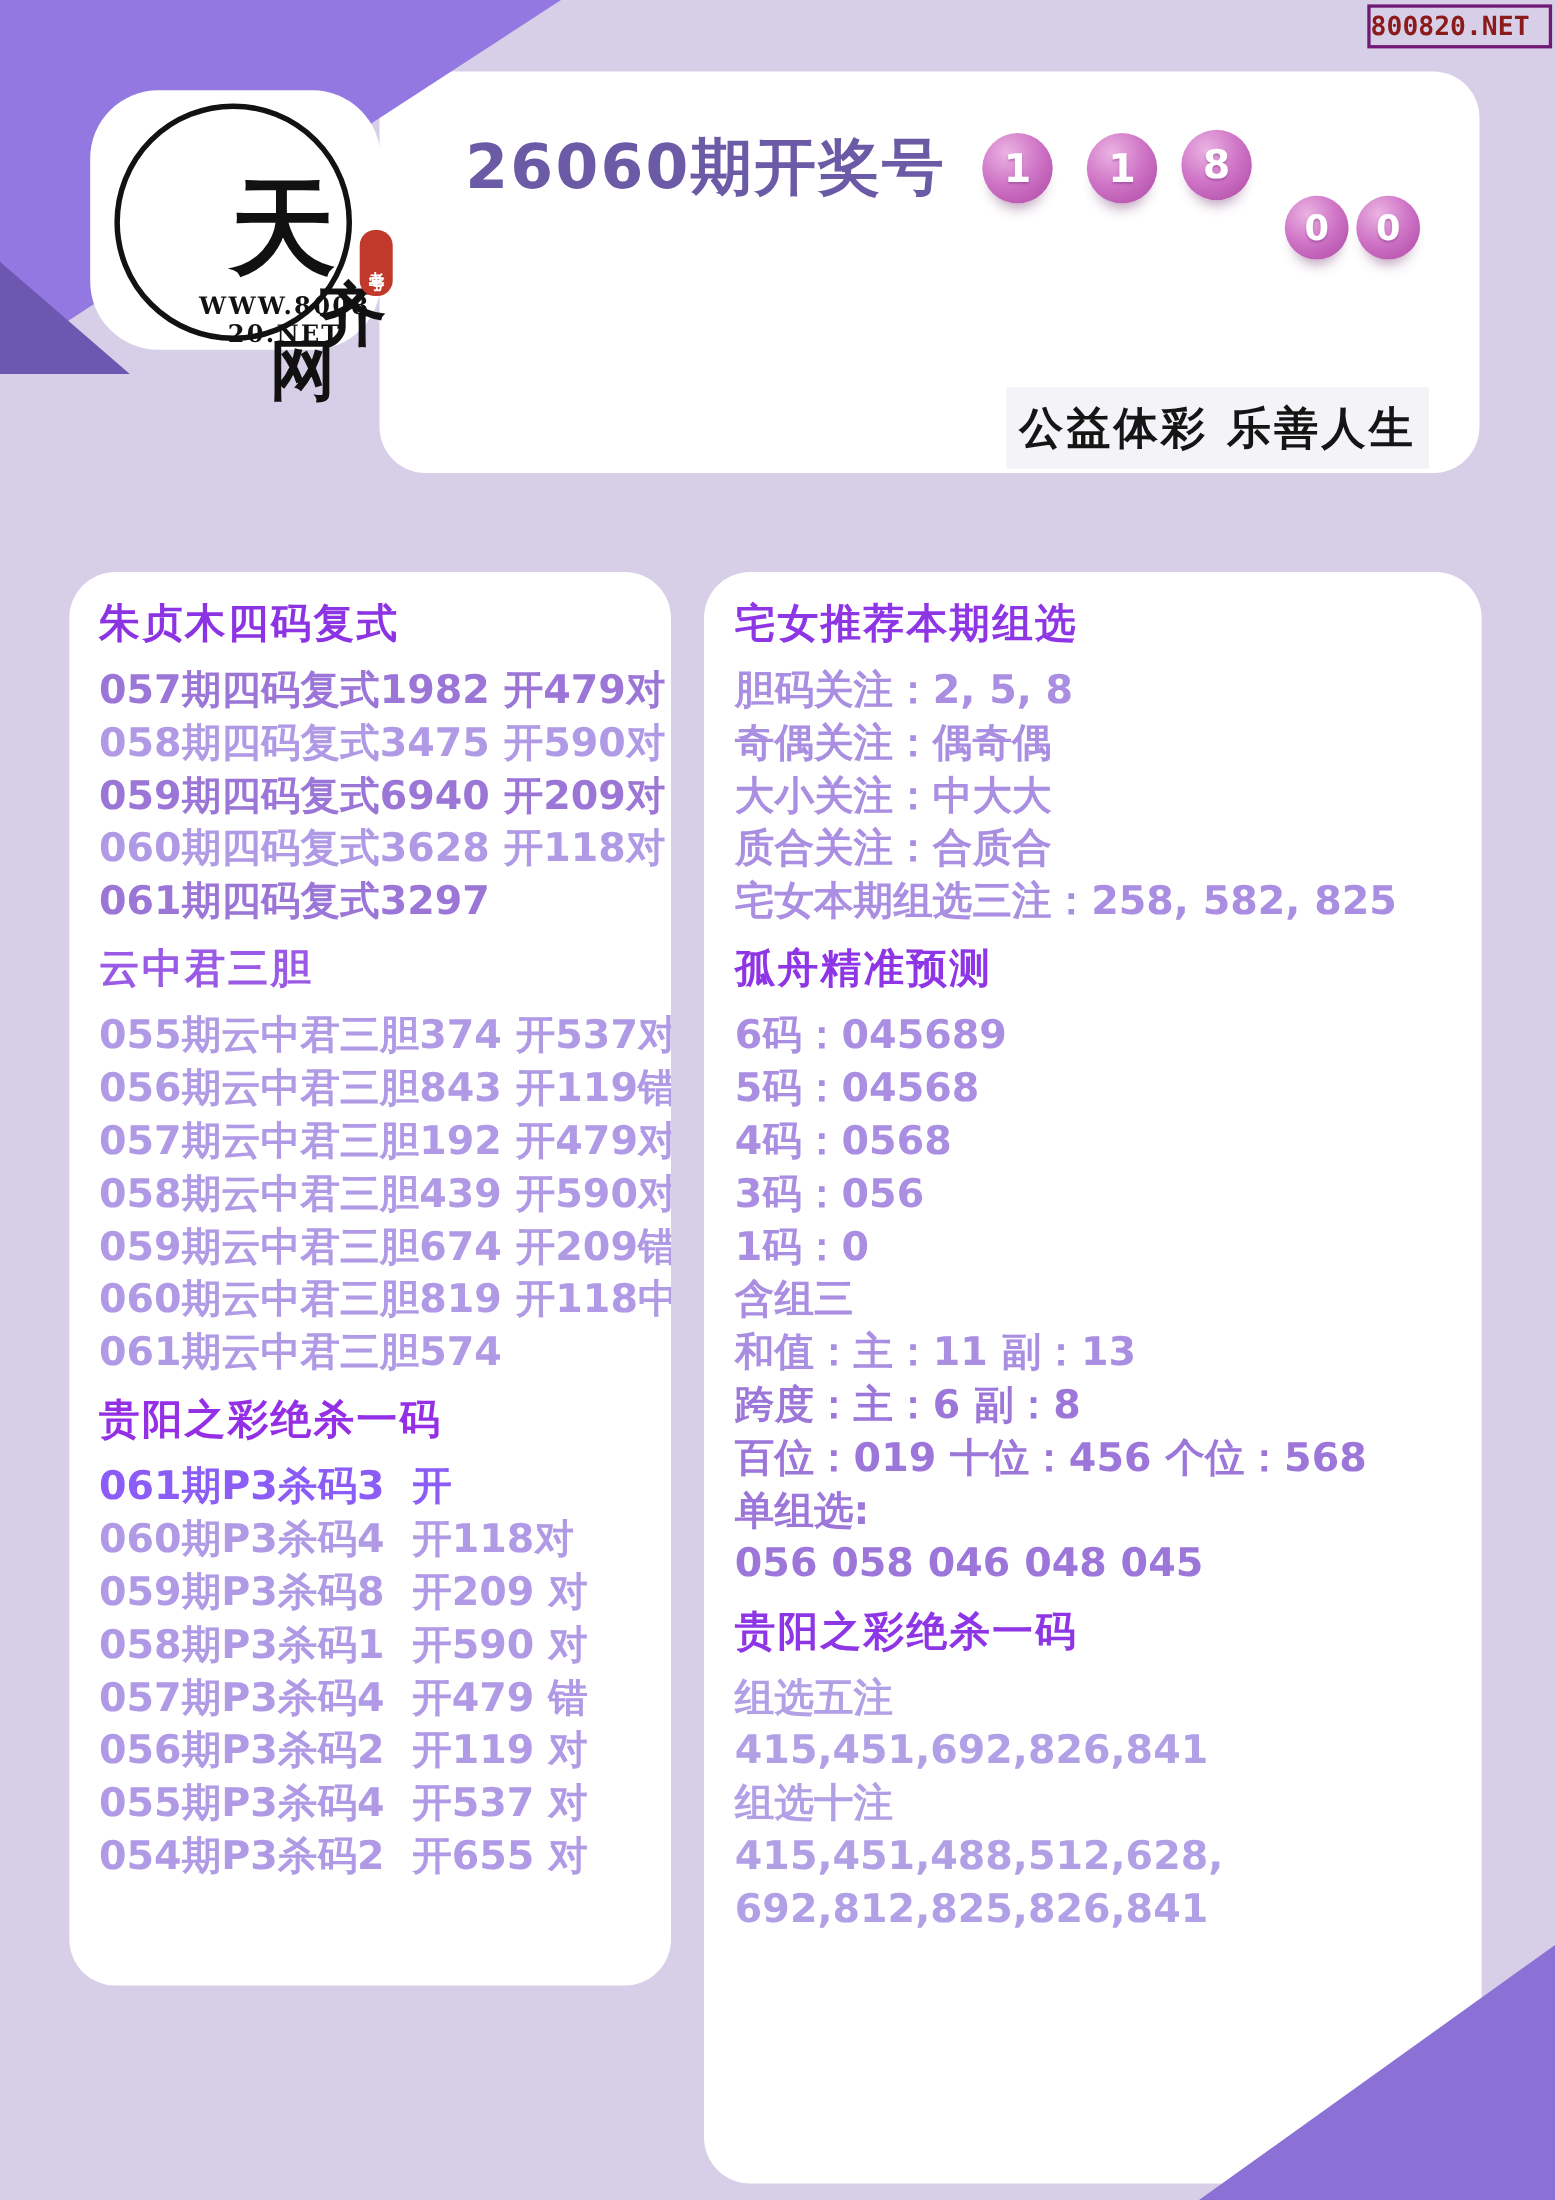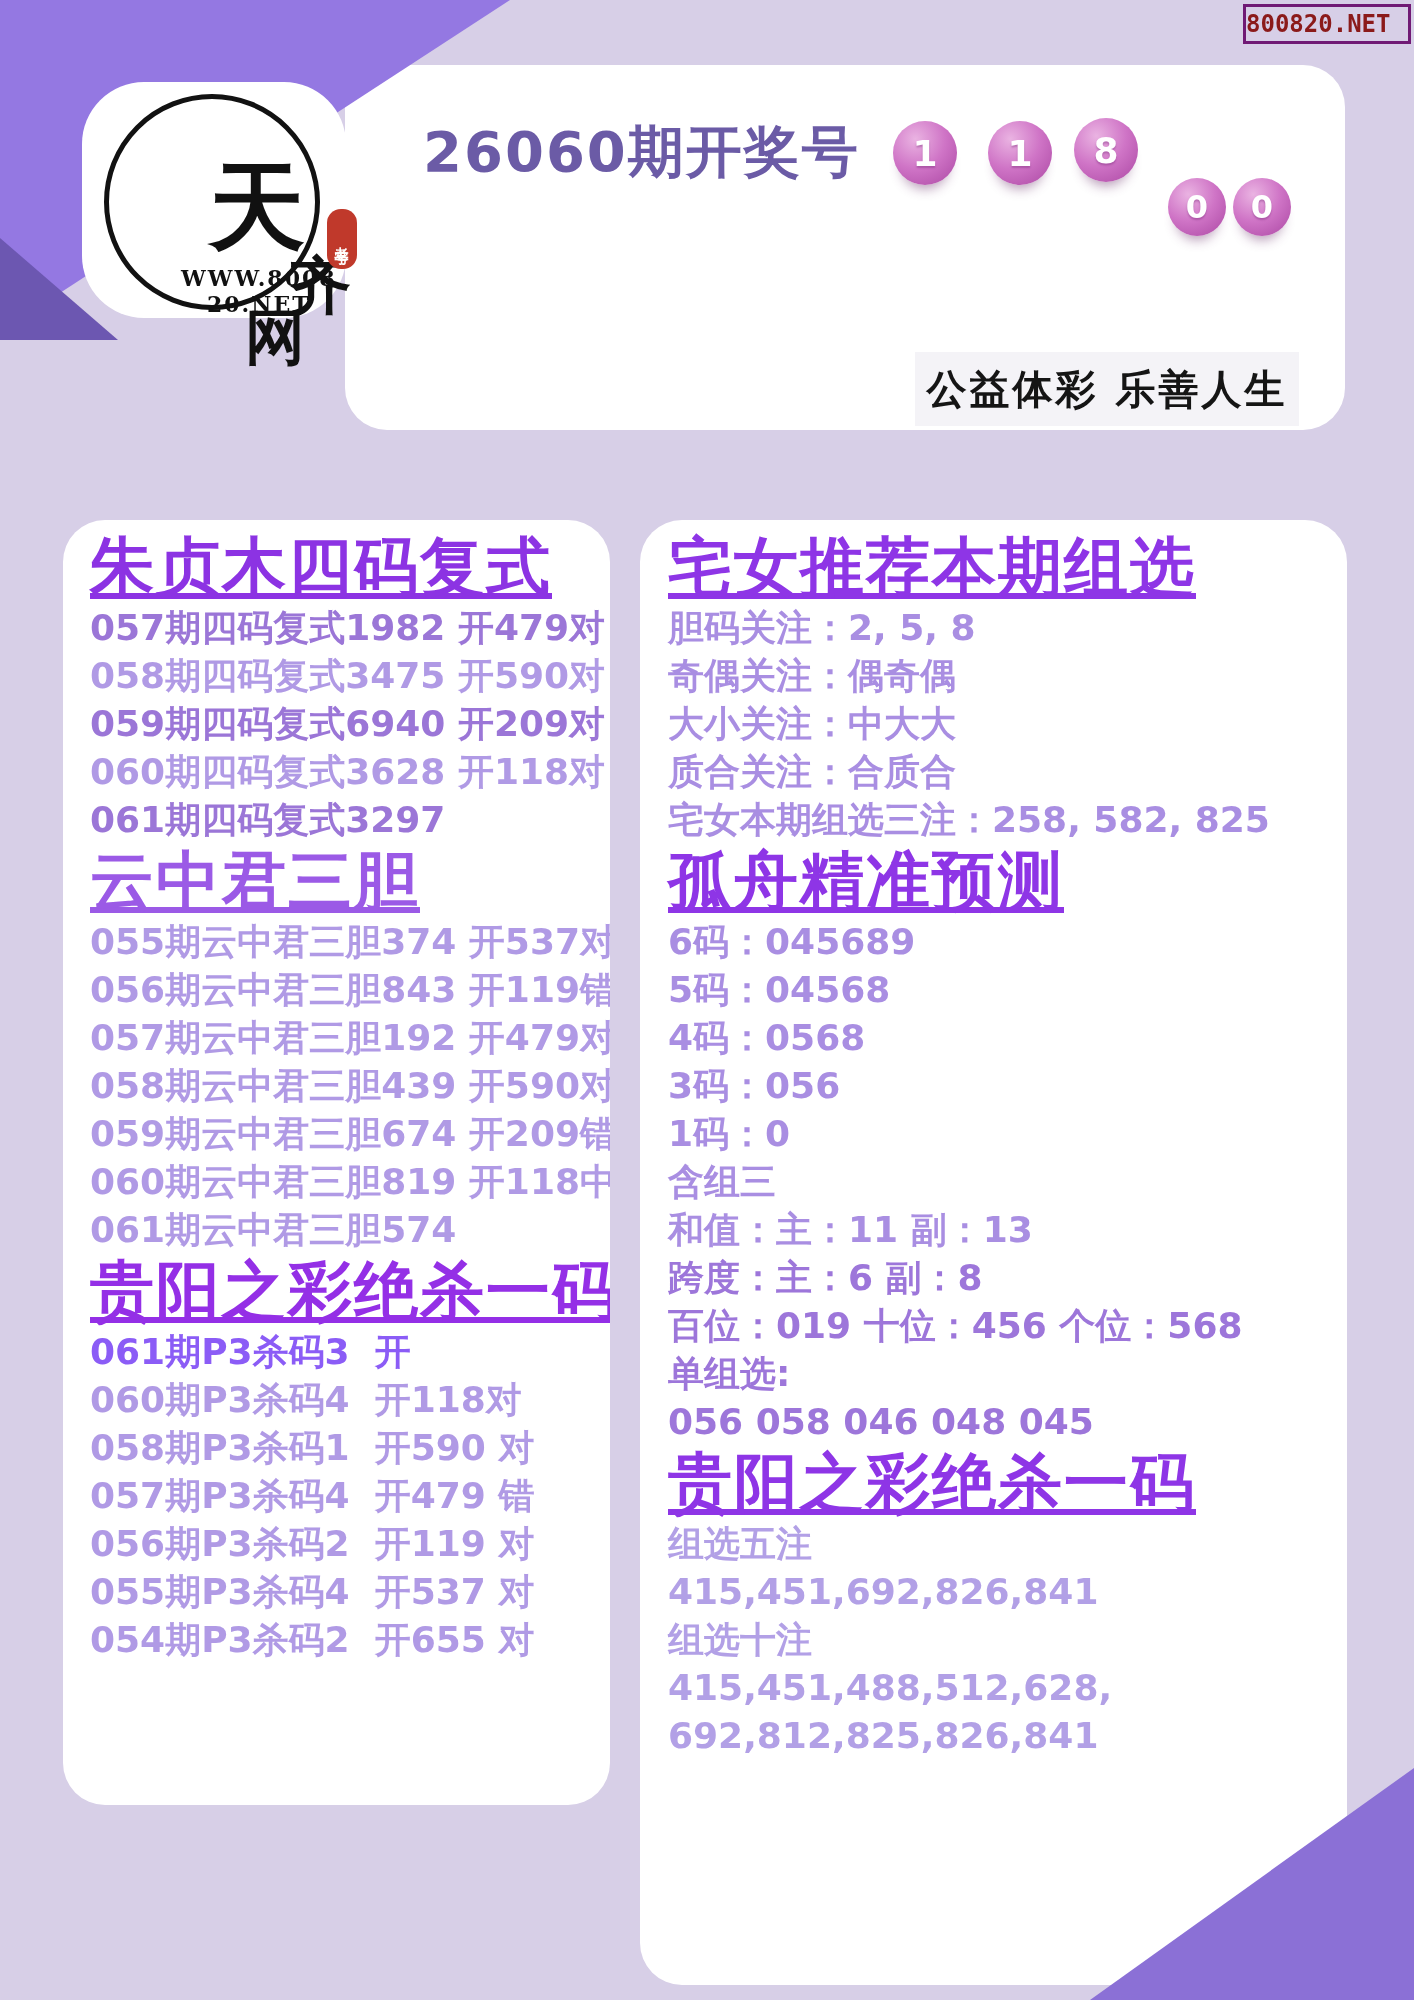--- a/index.html
+++ b/index.html
@@ -84,22 +84,22 @@
     position:absolute;left:218px;top:110px;width:30px;height:60px;
     background:#c0392b;border-radius:14px;
     color:#fff;font-size:14px;font-weight:bold;
     writing-mode:vertical-rl;text-orientation:upright;
     display:flex;align-items:center;justify-content:center;letter-spacing:2px;
   }
   
   .left-card .sections{padding:10px 0 0 27px;}
   .right-card .sections{padding:10px 0 0 28px;}
   .sec-h{
-    font-size:64px;line-height:62px;font-weight:900;letter-spacing:2px;
-    margin:6px 0 6px;white-space:pre;text-decoration:underline;
+    font-size:37px;line-height:62px;font-weight:900;letter-spacing:2px;
+    margin:6px 0 6px;white-space:pre;
   }
   .line{font-size:36px;line-height:48px;font-weight:800;white-space:pre;}
   .left-card .section:nth-child(1) .sec-h{color:#8c33e3;}
   .left-card .section:nth-child(2) .sec-h{color:#9b5ae6;}
   .left-card .section:nth-child(3) .sec-h{color:#942fe6;}
   .right-card .sec-h{color:#8e35e6;}
   .left-card .line{color:#b09ae5;}
   .left-card .section:nth-child(1) .line:nth-child(odd){color:#9b76d7;}
   .left-card .section:nth-child(3) .line:nth-child(1){color:#8b5cf6;}
   .right-card .line{color:#a98ee2;}
@@ -162,20 +162,21 @@
           <div class="line">059期云中君三胆674 开209错</div>
           <div class="line">060期云中君三胆819 开118中奖</div>
           <div class="line">061期云中君三胆574</div>
         </div>
       </div>
       <div class="section">
         <div class="sec-h">贵阳之彩绝杀一码</div>
         <div class="sec-lines">
           <div class="line">061期P3杀码3  开</div>
           <div class="line">060期P3杀码4  开118对</div>
+          <div class="line">059期P3杀码8  开209 对</div>
           <div class="line">058期P3杀码1  开590 对</div>
           <div class="line">057期P3杀码4  开479 错</div>
           <div class="line">056期P3杀码2  开119 对</div>
           <div class="line">055期P3杀码4  开537 对</div>
           <div class="line">054期P3杀码2  开655 对</div>
         </div>
       </div>
     </div>
 </div>
 

